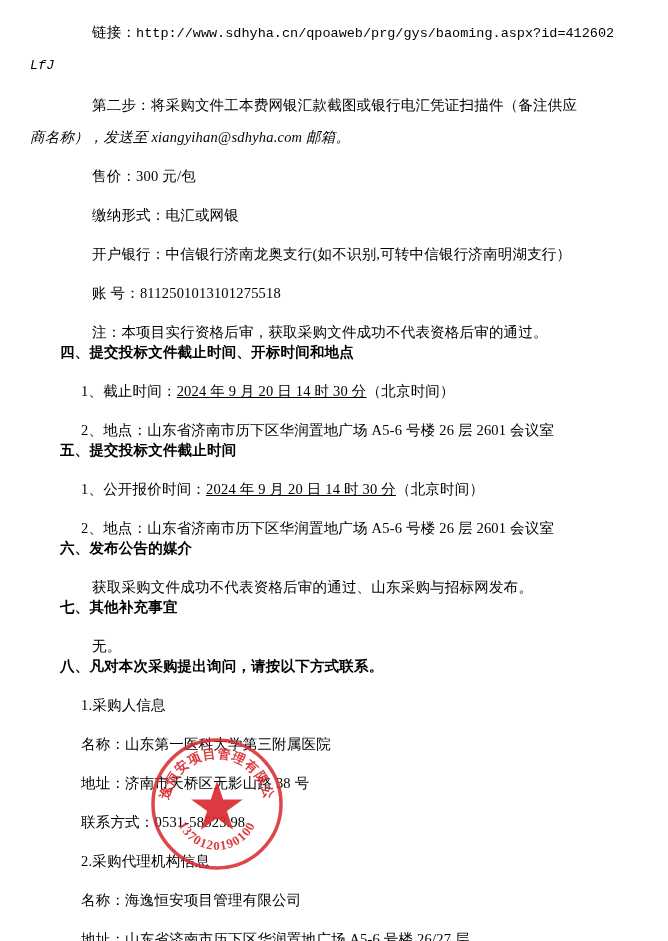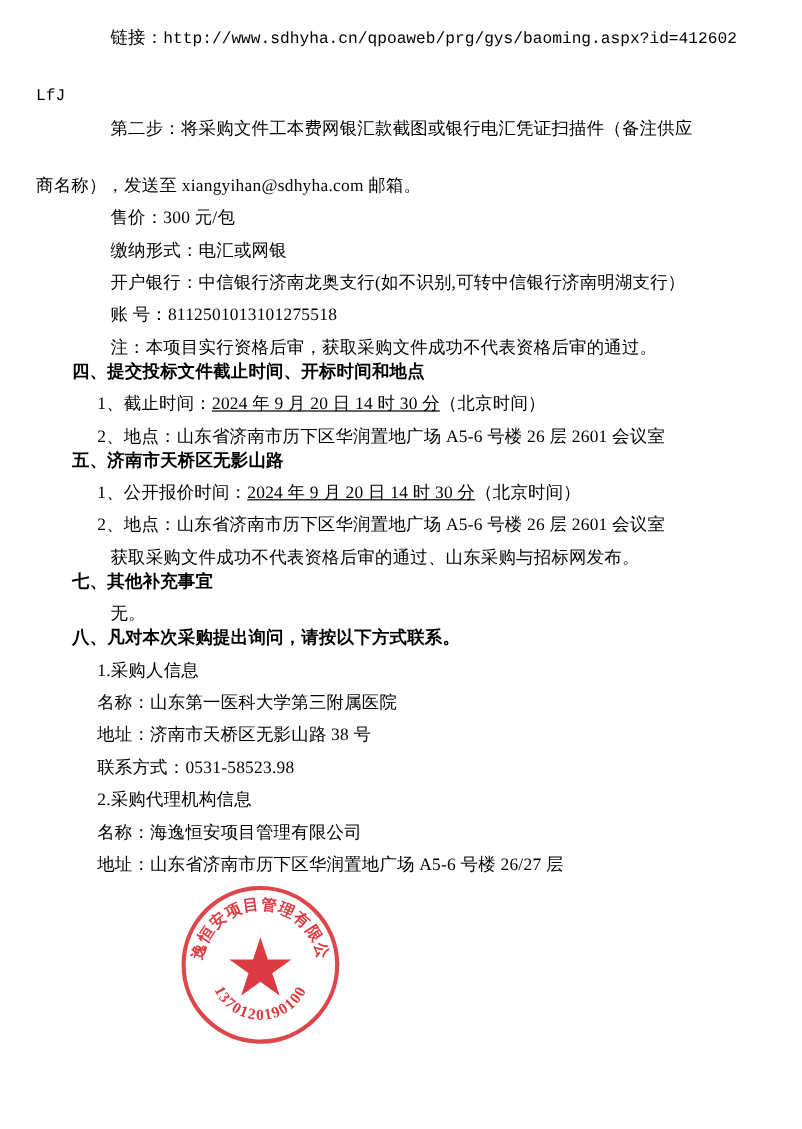--- a/index.html
+++ b/index.html
@@ -47,22 +47,22 @@
   }
   .mono {
     font-family: "Liberation Mono", "DejaVu Sans Mono", monospace;
     font-size: 13.5px;
     letter-spacing: 0px;
   }
   .u {
     text-decoration: underline;
   }
   .spacer-top { height: 22px; }
-  .row { margin-top: 7px; }
-  .row-tight { margin-top: 27px; }
+  .row { margin-top: 19px; }
+  .row-tight { margin-top: 12px; font-style: italic; }
   .row-head { }
 
   
   .seal {
     position: absolute;
     left: 148px;
     top: 735px;
     width: 138px;
     height: 138px;
     pointer-events: none;
@@ -105,28 +105,29 @@
   <div class="line row indent-2">注：本项目实行资格后审，获取采购文件成功不代表资格后审的通过。</div>
 
   <div class="line row-head heading">四、提交投标文件截止时间、开标时间和地点</div>
 
   <div class="line row sub">
     <span>1、截止时间：</span><span class="u">2024 年 9 月 20 日 14 时 30 分</span><span>（北京时间）</span>
   </div>
 
   <div class="line row sub">2、地点：山东省济南市历下区华润置地广场 A5-6 号楼 26 层 2601 会议室</div>
 
-  <div class="line row-head heading">五、济南市天桥区无影山路</div>
+  <div class="line row-head heading">五、提交投标文件截止时间</div>
 
   <div class="line row sub">
     <span>1、公开报价时间：</span><span class="u">2024 年 9 月 20 日 14 时 30 分</span><span>（北京时间）</span>
   </div>
 
   <div class="line row sub">2、地点：山东省济南市历下区华润置地广场 A5-6 号楼 26 层 2601 会议室</div>
 
+  <div class="line row-head heading">六、发布公告的媒介</div>
 
   <div class="line row indent-2">获取采购文件成功不代表资格后审的通过、山东采购与招标网发布。</div>
 
   <div class="line row-head heading">七、其他补充事宜</div>
 
   <div class="line row indent-2">无。</div>
 
   <div class="line row-head heading">八、凡对本次采购提出询问，请按以下方式联系。</div>
 
   <div class="line row sub">1.采购人信息</div>

